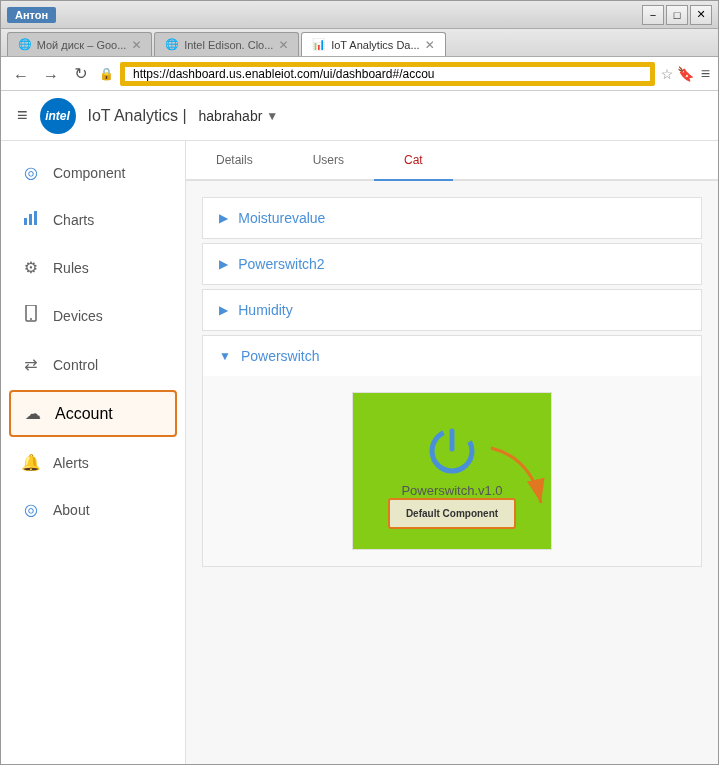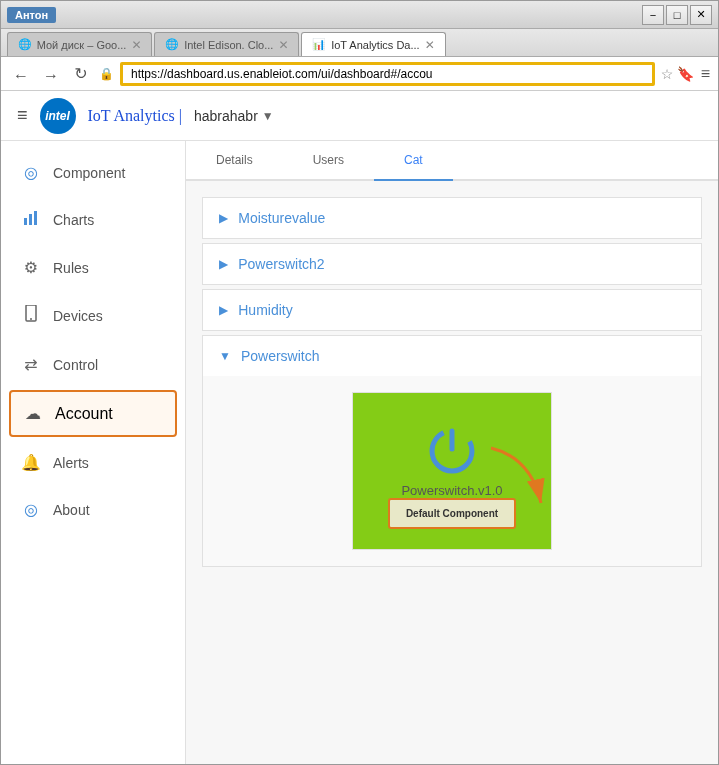--- a/index.html
+++ b/index.html
@@ -119,21 +119,21 @@
       font-size: 16px;
       color: #555;
       display: flex;
       align-items: center;
       justify-content: center;
     }
     .nav-btn:disabled { color: #ccc; }
     .address-input {
       flex: 1;
       height: 24px;
-      border: 3px solid #eab308;
+      border: 5px solid #eab308;
       padding: 0 8px;
       font-size: 12px;
       background: white;
       border-radius: 2px;
     }
     .lock-icon {
       color: #4a7;
       font-size: 12px;
     }
     .star-icons {
@@ -184,22 +184,21 @@
       color: white;
       font-size: 12px;
       font-weight: bold;
       font-style: italic;
     }
     .app-title {
       font-size: 16px;
       color: #333;
     }
     .app-title span {
-      color: #1d4ed8;
-      font-family: Liberation Serif, serif;
+      color: #404040;
     }
     .account-dropdown {
       display: flex;
       align-items: center;
       gap: 4px;
       cursor: pointer;
       color: #333;
       font-size: 14px;
     }
     .dropdown-arrow {
@@ -282,21 +281,21 @@
     }
     .content-tab {
       padding: 12px 30px;
       cursor: pointer;
       font-size: 12px;
       color: #666;
       border-bottom: 2px solid transparent;
       margin-bottom: -2px;
     }
     .content-tab.active {
-      color: #3b82f6;
+      color: #b91c1c;
       border-bottom: 2px solid #4a90d9;
     }
 
     
     .accordion-list {
       flex: 1;
       overflow-y: auto;
       padding: 16px;
     }
     .accordion-item {

